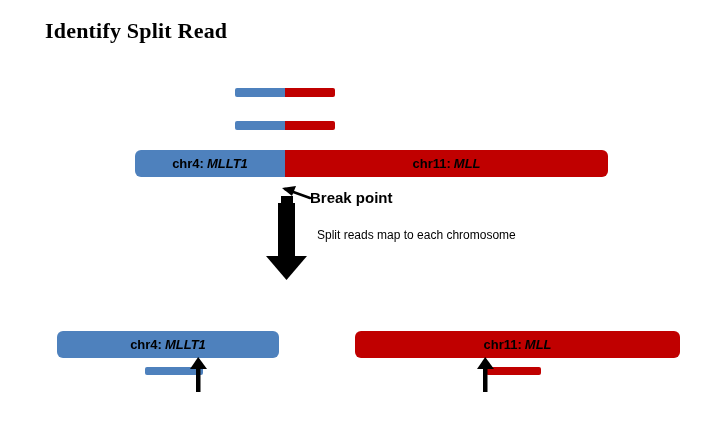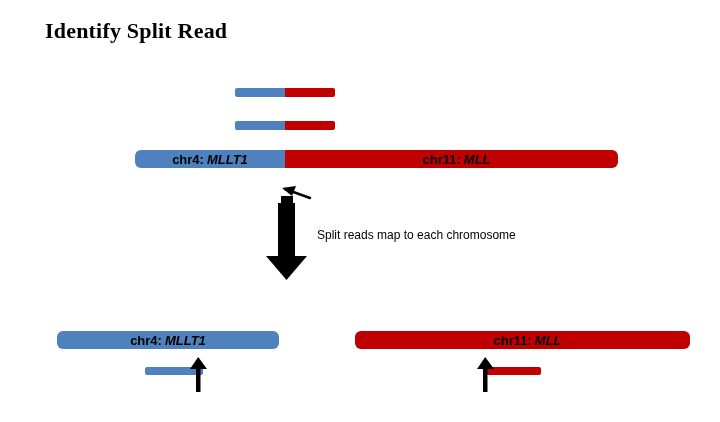--- a/index.html
+++ b/index.html
@@ -32,41 +32,41 @@
     letter-spacing: 0.2px;
     white-space: nowrap;
   }
 
   
   .bar {
     position: absolute;
     box-sizing: border-box;
   }
   .bar-blue  { background: #4E81BD; }
-  .bar-red   { background: #C00000; padding-left: 10px; }
+  .bar-red   { background: #C00000; }
 
   
   .read {
     position: absolute;
     height: 9px;
     display: flex;
   }
   .read .half-blue {
     background: #4E81BD;
     border-radius: 2px 0 0 2px;
   }
   .read .half-red {
     background: #C00000;
     border-radius: 0 2px 2px 0;
   }
 
   
   .chrom {
     position: absolute;
-    height: 18px;
+    height: 27px;
     display: flex;
     align-items: center;
     justify-content: center;
     color: #000000;
     font-size: 13px;
     white-space: nowrap;
   }
   .chrom.rounded-l { border-radius: 6px 0 0 6px; }
   .chrom.rounded-r { border-radius: 0 6px 6px 0; }
   .chrom.rounded   { border-radius: 6px; }
@@ -127,20 +127,21 @@
   <div class="chrom bar-blue rounded-l" style="left:135px; top:150px; width:150px;">
     <span class="lbl-plain">chr4:</span>
     <span class="lbl-gene">MLLT1</span>
   </div>
 
   <div class="chrom bar-red rounded-r" style="left:285px; top:150px; width:323px;">
     <span class="lbl-plain">chr11:</span>
     <span class="lbl-gene">MLL</span>
   </div>
 
+  <div class="anno-bold" style="left:310px; top:189px;">Break point</div>
 
   <div class="anno-plain" style="left:317px; top:228px;">Split reads map to each chromosome</div>
 
   <div class="chrom bar-blue rounded" style="left:57px; top:331px; width:222px;">
     <span class="lbl-plain">chr4:</span>
     <span class="lbl-gene">MLLT1</span>
   </div>
 
   <div class="bar bar-blue" style="left:145px; top:367px; width:58px; height:8px; border-radius:2px;"></div>
 

